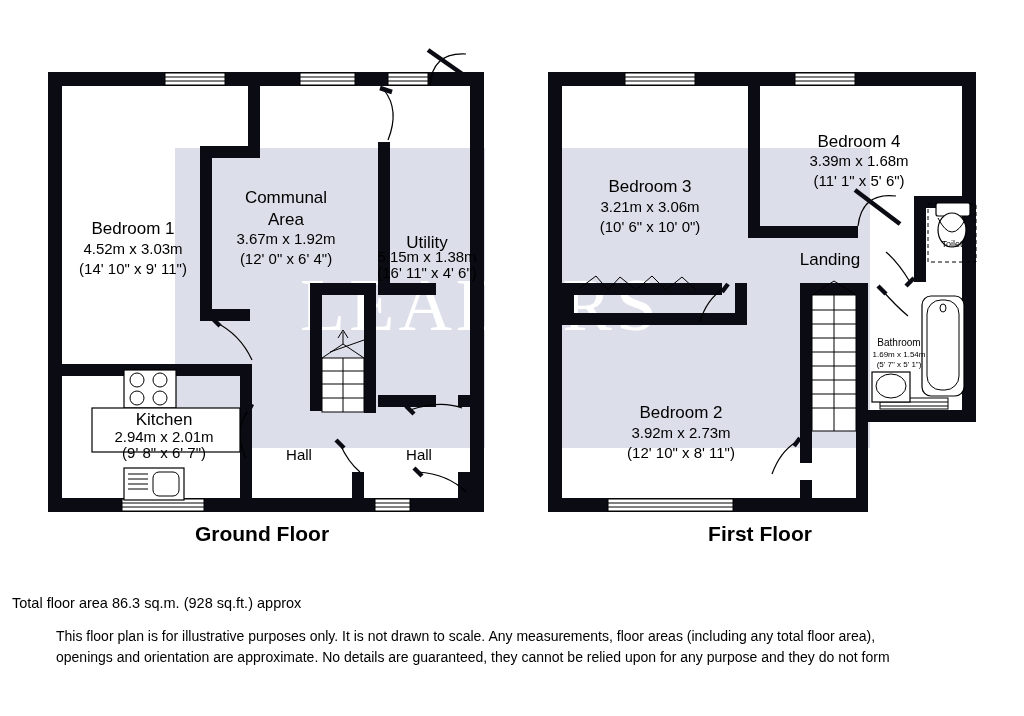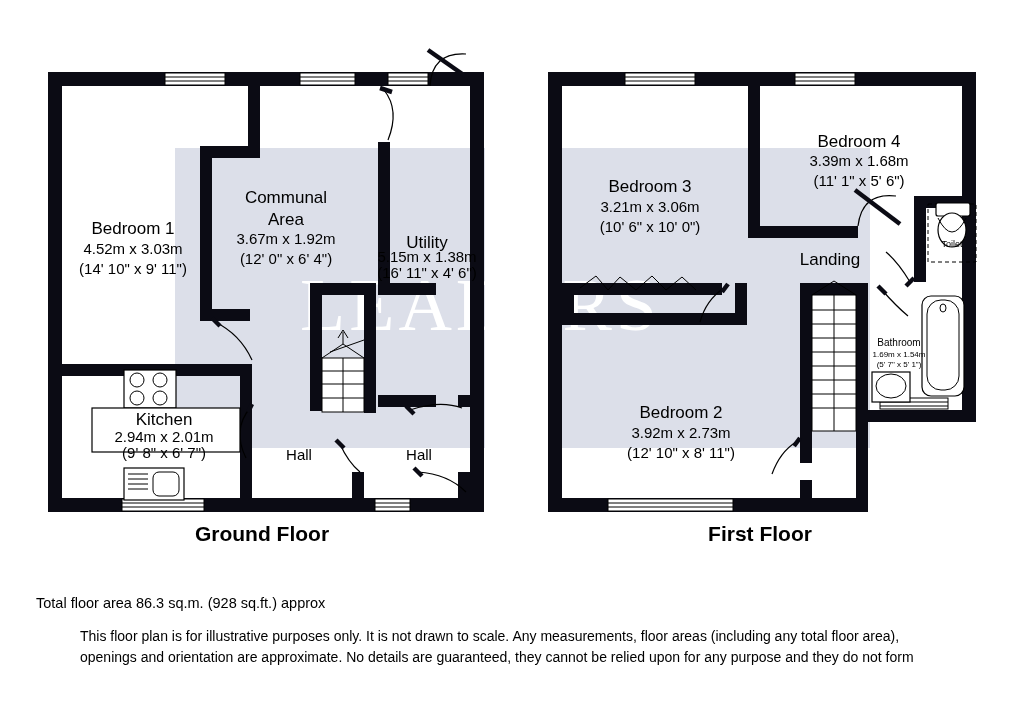--- a/index.html
+++ b/index.html
@@ -20,21 +20,21 @@
   .dash{fill:none;stroke:#000;stroke-width:1;stroke-dasharray:4 3;}
   text{font-family:"Liberation Sans",sans-serif;fill:#000;}
   .rmname{font-size:17px;text-anchor:middle;}
   .rmdim{font-size:15px;text-anchor:middle;}
   .rmsmall{font-size:8px;text-anchor:middle;}
   .rmsmallname{font-size:10px;text-anchor:middle;}
   .plainlbl{font-size:15px;text-anchor:middle;}
   .fixlbl{font-size:9px;text-anchor:middle;}
   .floorlbl{font-size:21px;font-weight:bold;text-anchor:middle;}
   .wm{font-family:"Liberation Serif",serif;fill:#ffffff;font-size:74px;letter-spacing:4px;}
-  .footer{position:absolute;left:36px;width:984px;}
+  .footer{position:absolute;left:12px;width:984px;}
   .f-total{position:absolute;top:595px;font-size:14.5px;}
   .f-disc{position:absolute;top:626px;font-size:14px;line-height:21px;margin-left:44px;}
 </style>
 </head>
 <body>
 
 <div id="plan-root">
 
   <svg class="floorplan" viewBox="0 0 1024 716">
 

